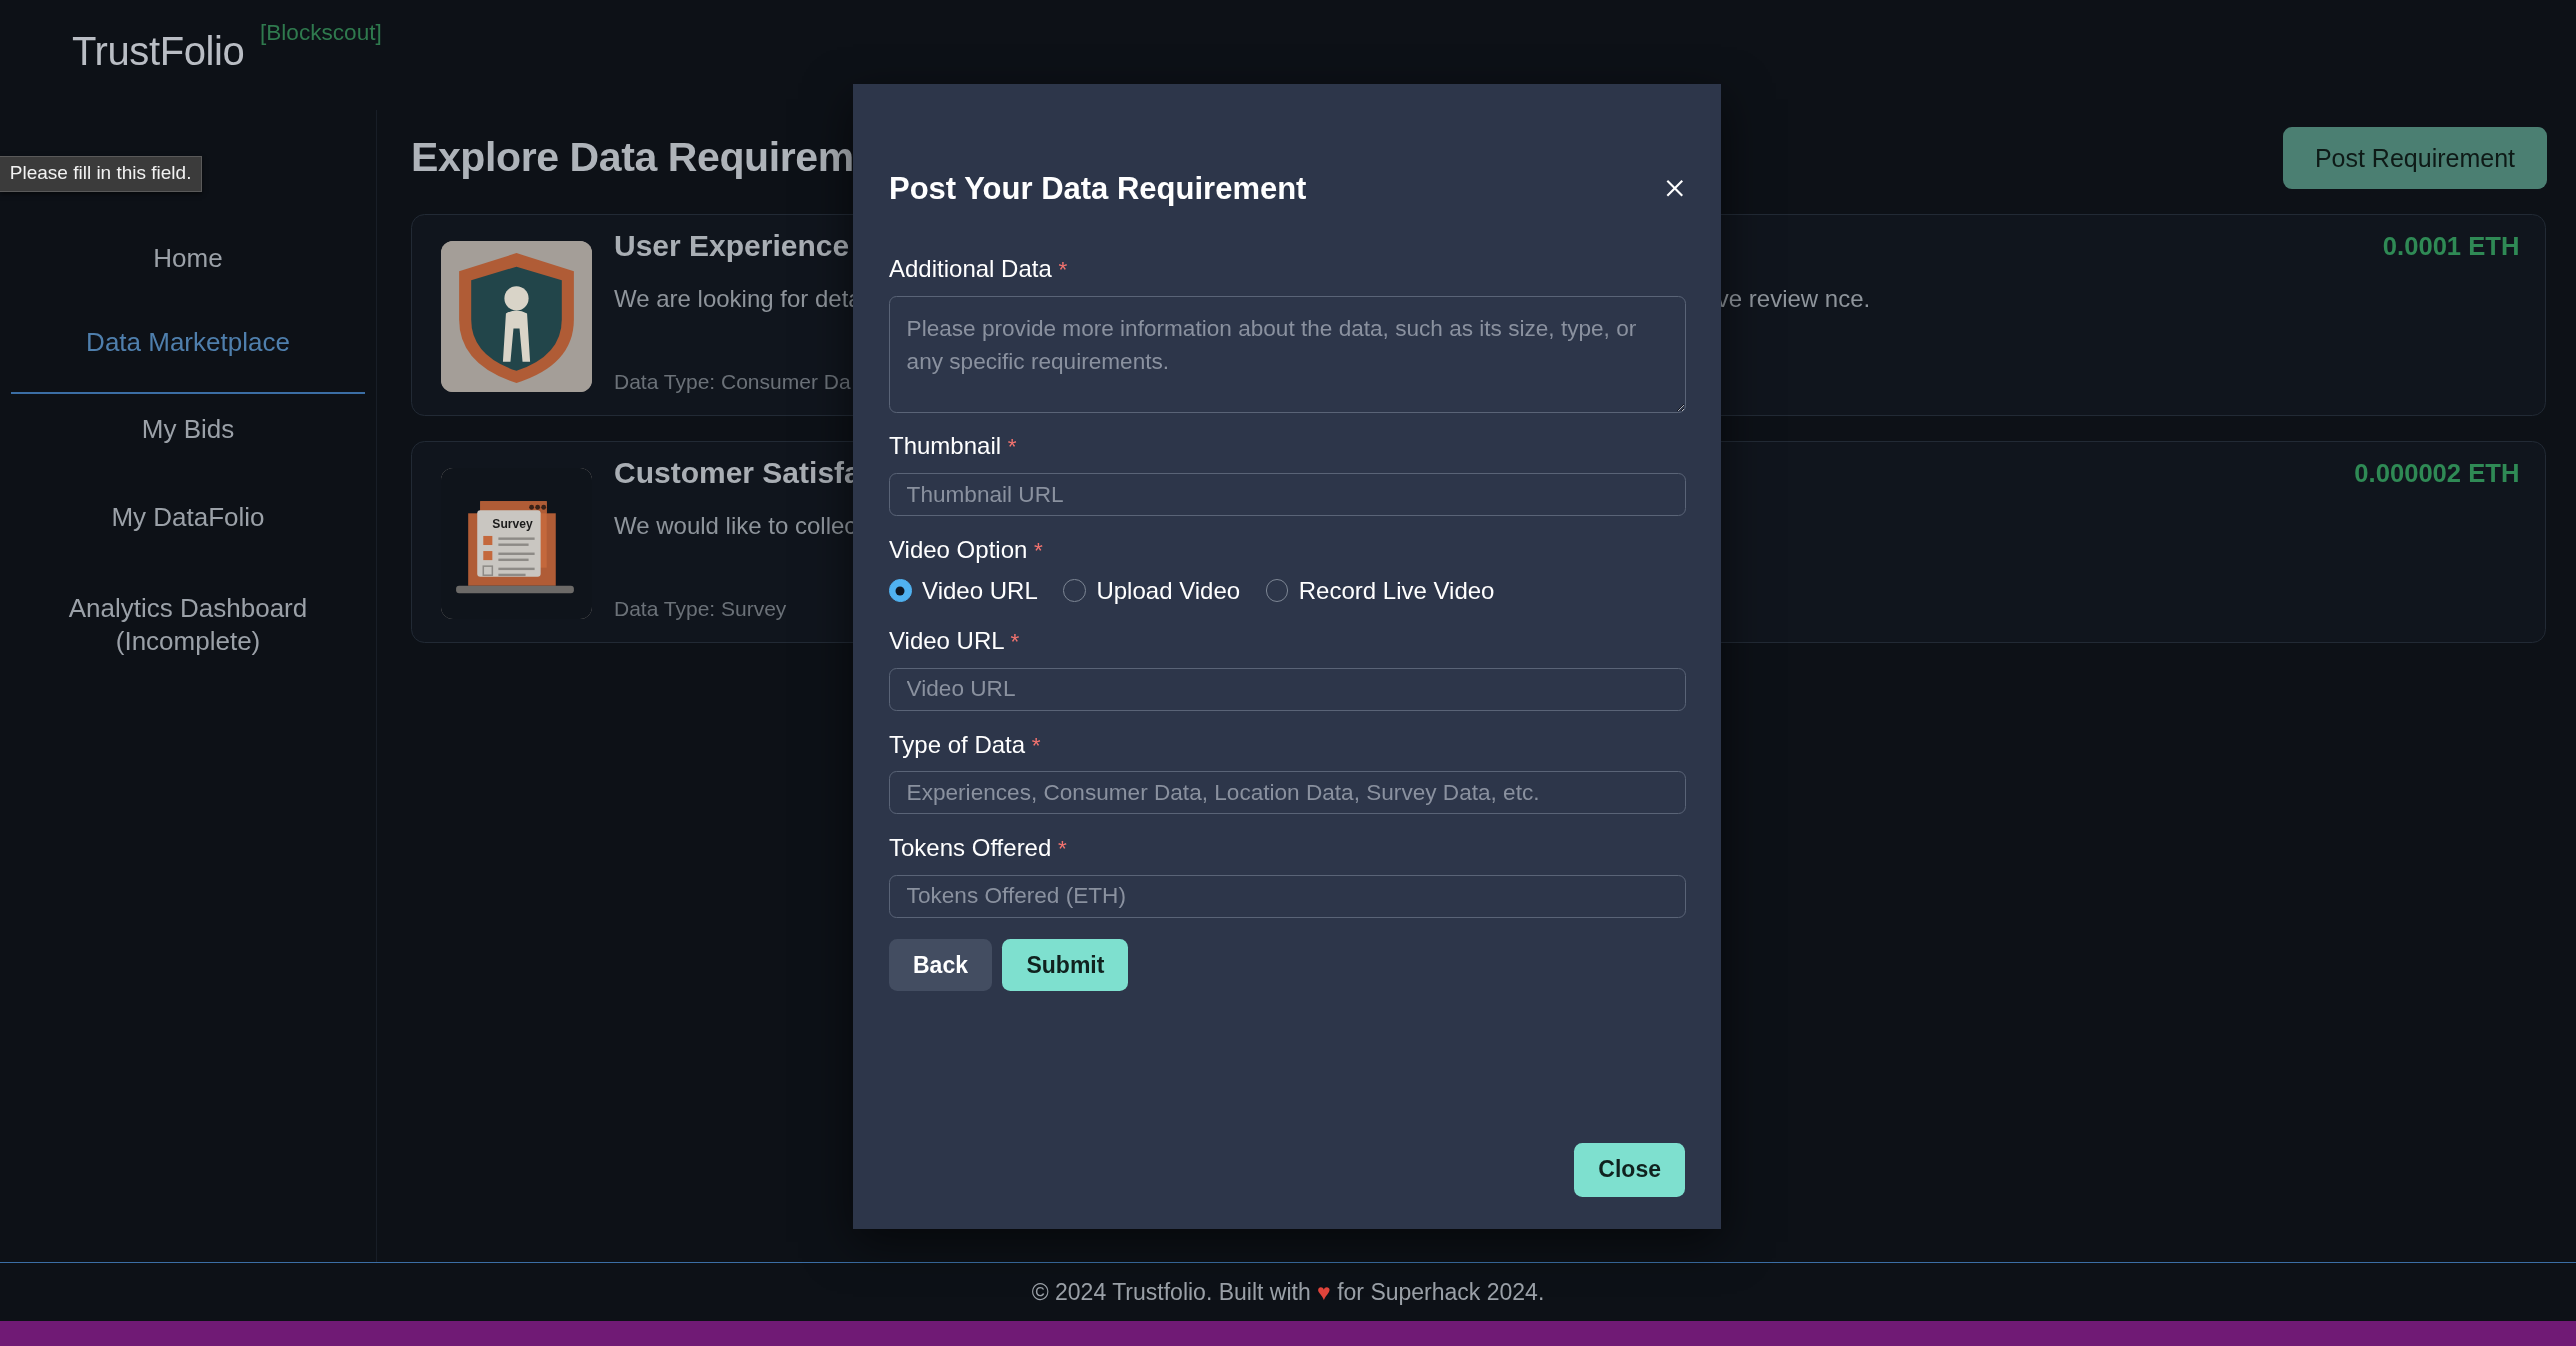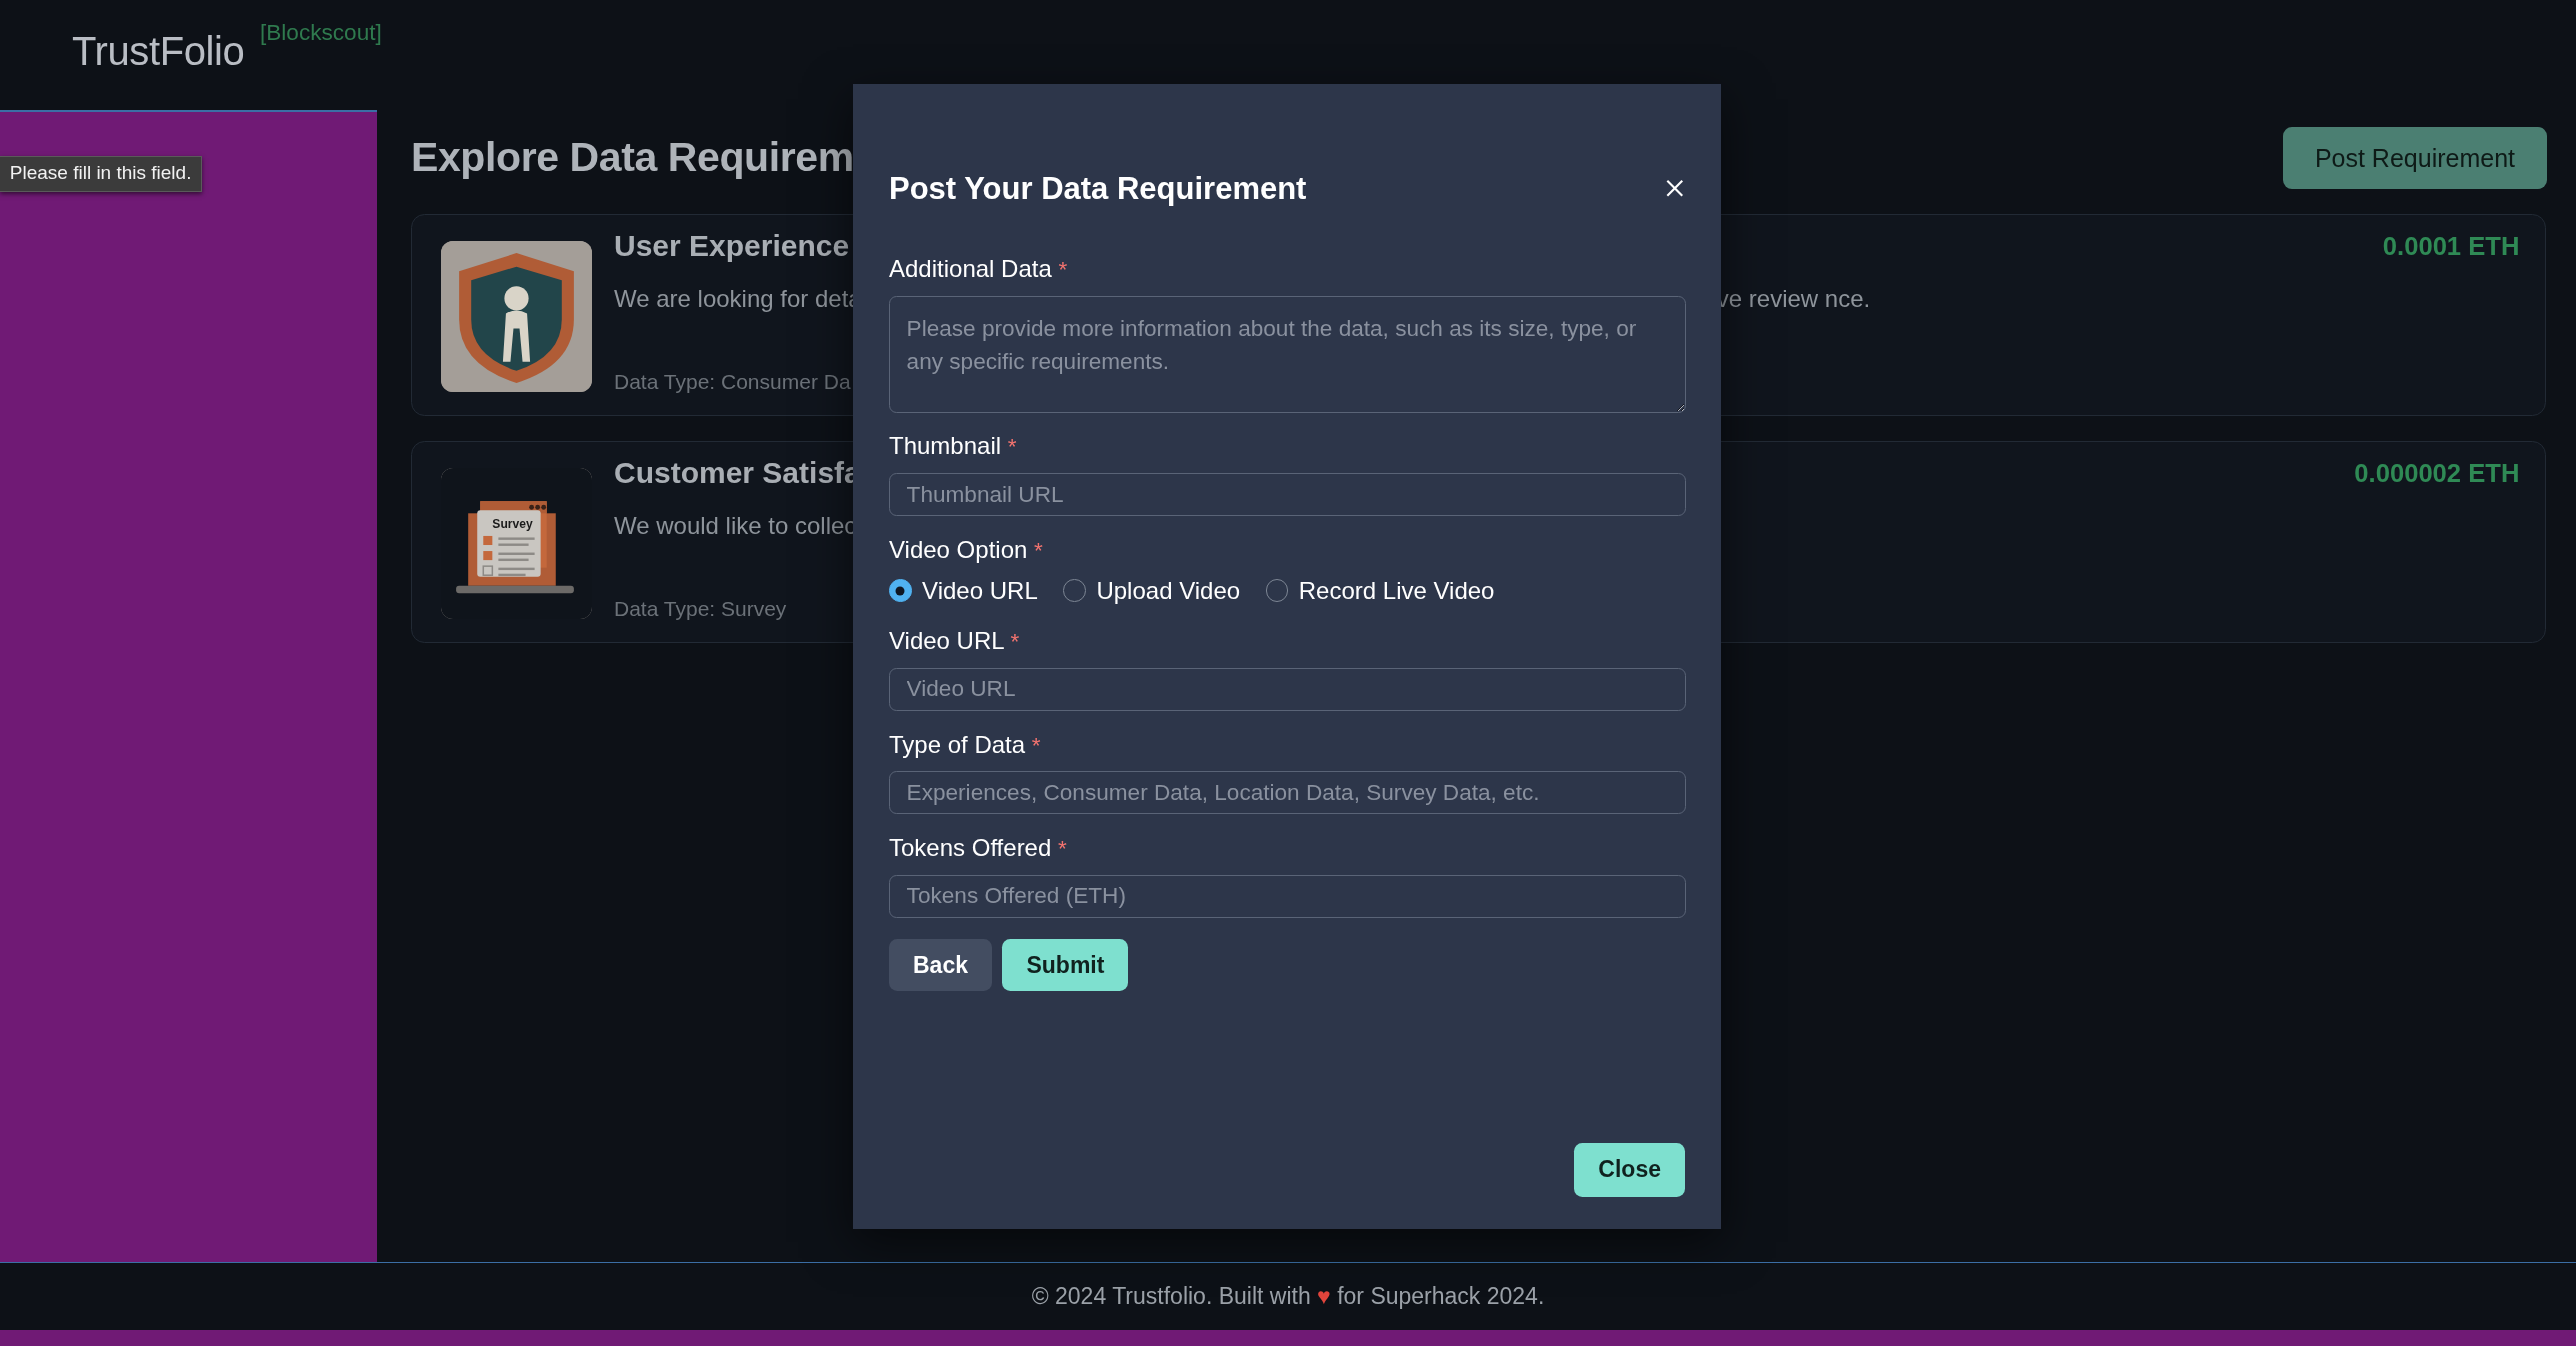--- a/index.html
+++ b/index.html
@@ -121,21 +121,21 @@
     position: absolute; left: 202px; top: 155px;
     font-size: 21px; color: #6b7178; white-space: nowrap;
   }
   .card-price {
     position: absolute; right: 25.6px; top: 16.6px;
     font-size: 25.6px; font-weight: 700; color: #2f8a55; white-space: nowrap;
   }
 
   
   .footer {
-    position: absolute; left: 0; top: 1262px; width: 2576px; height: 68px;
+    position: absolute; left: 0; top: 1262px; width: 2576px; height: 59px;
     background: #0d1117;
     border-top: 1.5px solid #3b6ea5;
     display: flex; align-items: center; justify-content: center;
   }
   .footer-text { font-size: 23px; color: #9ba1a8; }
   .heart { color: #e2453c; }
 
   
   .modal {
     position: absolute; left: 853px; top: 84px;
@@ -227,20 +227,28 @@
 <div class="app">
 
   <div class="header">
     <div class="brand">TrustFolio</div>
     <div class="contract-block">
       <div class="blockscout-line">[Blockscout]</div>
     </div>
   </div>
   <div class="header-rule"></div>
 
+  <div class="sidebar">
+    <div class="nav-item nav-home">Home</div>
+    <div class="nav-item nav-marketplace">Data Marketplace</div>
+    <div class="nav-underline"></div>
+    <div class="nav-item nav-bids">My Bids</div>
+    <div class="nav-item nav-datafolio">My DataFolio</div>
+    <div class="nav-item nav-analytics">Analytics Dashboard (Incomplete)</div>
+  </div>
 
   <div class="tooltip">Please fill in this field.</div>
 
   <div class="main">
     <div class="main-title">Explore Data Requirements</div>
     <button class="post-req-btn">Post Requirement</button>
 
     <div class="card card-1">
       <div class="card-thumb">
         <svg viewBox="0 0 100 100" width="151" height="151" aria-hidden="true">

